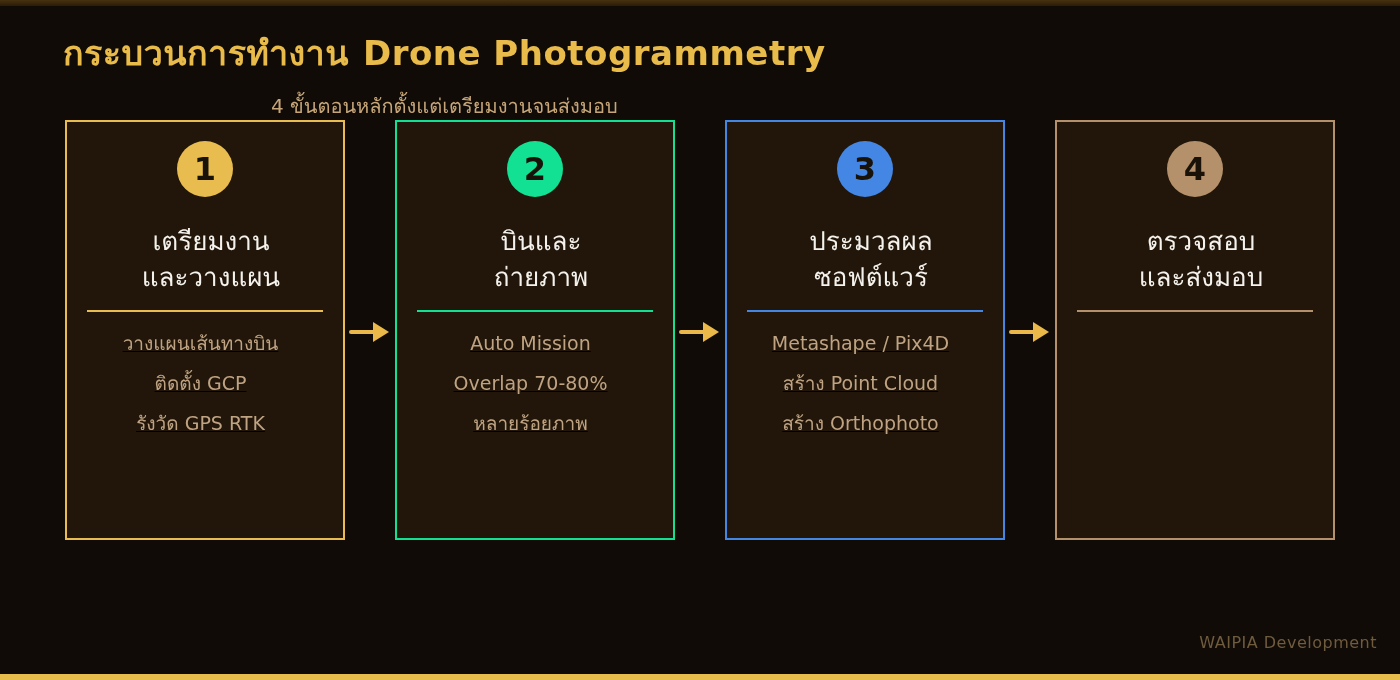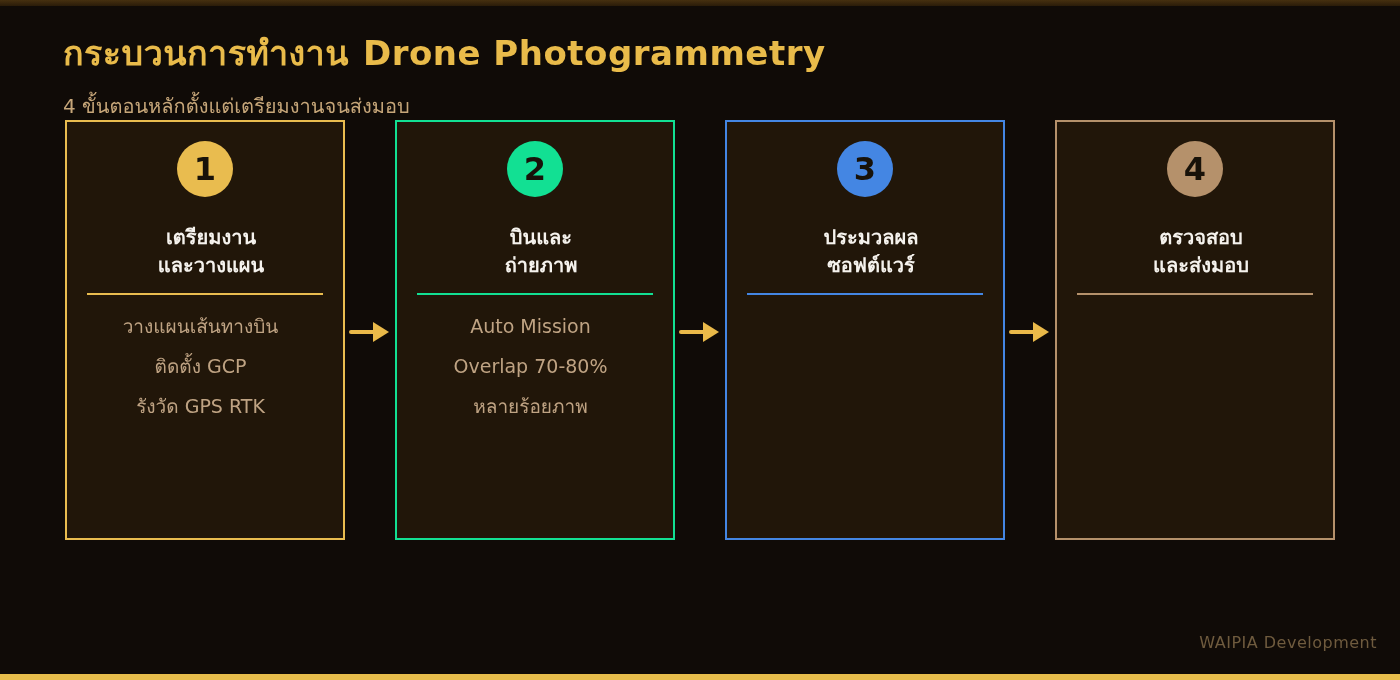--- a/index.html
+++ b/index.html
@@ -41,20 +41,21 @@
     font-size: 34px;
     font-weight: 800;
     letter-spacing: 0.5px;
     white-space: nowrap;
   }
   .subtitle {
     margin: 10px 0 0 0;
     color: var(--subtitle-tan, #C6A679);
     font-size: 20px;
     font-weight: 400;
+    text-align: center;
   }
   .cards {
     position: absolute;
     left: 65px;
     top: 120px;
     display: flex;
     align-items: stretch;
   }
   .card {
     box-sizing: border-box;
@@ -71,33 +72,34 @@
     border-radius: 50%;
     background: var(--accent, #E9BC4F);
     color: #181209;
     font-size: 32px;
     font-weight: 800;
     line-height: 56px;
   }
   .card-title {
     margin: 26px 0 0 12px;
     color: var(--heading-white, #F5F2ED);
-    font-size: 20px;
-    font-weight: 700;
+    font-size: 26px;
+    font-weight: 400;
     line-height: 1.4;
   }
   .divider {
     height: 2px;
     margin: 14px 20px 0 20px;
     background: var(--accent, #E9BC4F);
   }
   .card-items {
     list-style: none;
     margin: 11px 9px 0 0;
     padding: 0;
+    text-decoration: underline;
   }
   .card-items li {
     color: var(--list-tan, #BFA383);
     font-size: 19px;
     line-height: 40px;
   }
   .arrow-cell {
     position: relative;
     width: 50px;
     height: 420px;
@@ -198,20 +200,25 @@
 
     <section class="card" style="--accent: #4486E3;">
       <div class="circle">
         <span>3</span>
       </div>
       <h2 class="card-title">
         <span>ประมวลผล</span><br>
         <span>ซอฟต์แวร์</span>
       </h2>
       <div class="divider"></div>
+      <ul class="card-items">
+        <li>Metashape / Pix4D</li>
+        <li>สร้าง Point Cloud</li>
+        <li>สร้าง Orthophoto</li>
+      </ul>
     </section>
 
     <div class="arrow-cell">
       <div class="arrow">
         <div class="shaft"></div>
         <div class="head"></div>
       </div>
     </div>
 
     <section class="card" style="--accent: #B5916B;">

